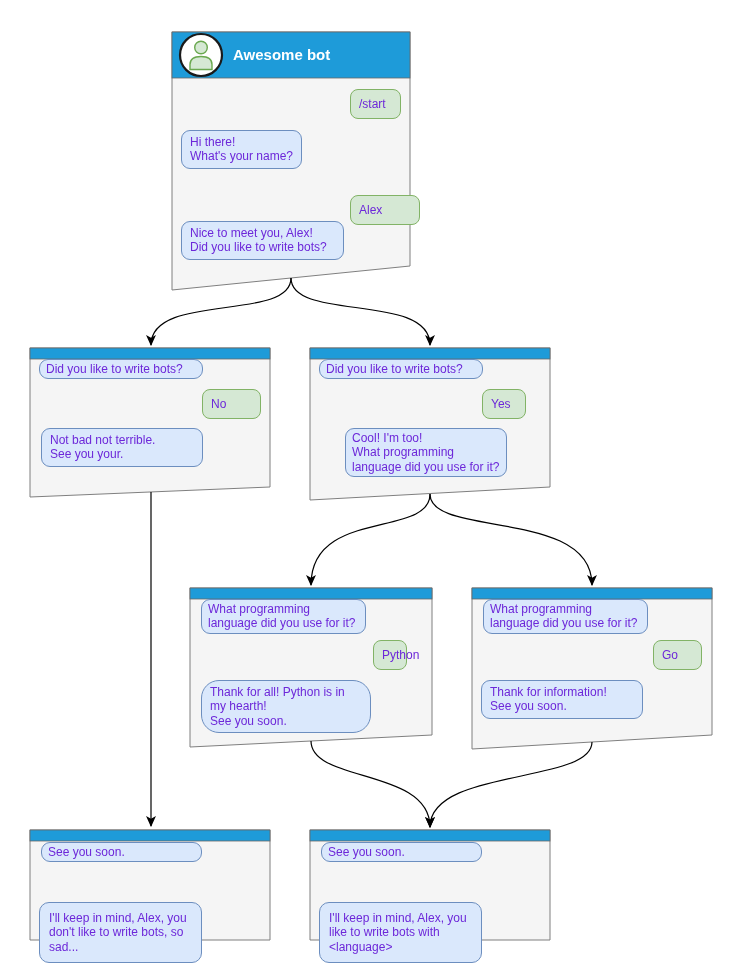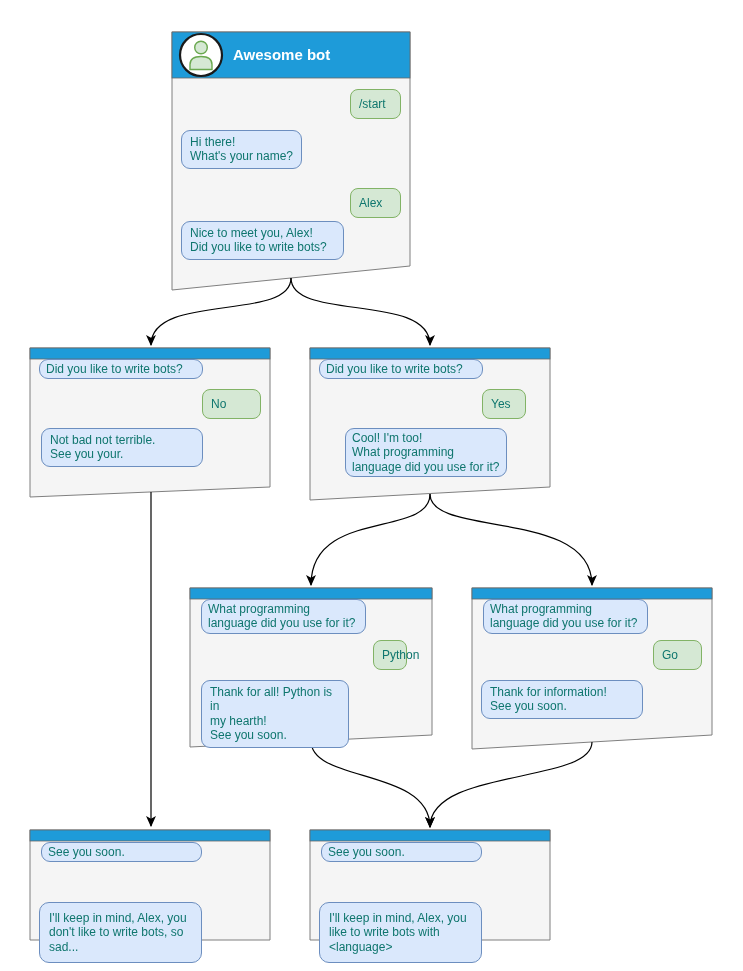--- a/index.html
+++ b/index.html
@@ -6,21 +6,21 @@
   .stage {
     position:relative; width:743px; height:971px; overflow:hidden;
     font-family:"Liberation Sans", sans-serif; background:#ffffff;
   }
   svg.layer { position:absolute; left:0; top:0; }
   .nodebody { fill:#f5f5f5; stroke:#7f7f7f; stroke-width:1; }
   .nodehead { fill:#1e9bd9; stroke:#666666; stroke-width:0.8; }
   .edge { fill:none; stroke:#000000; stroke-width:1.2; }
   .bubble {
     position:absolute; box-sizing:border-box;
-    font-size:12px; line-height:1.2; color:#0f766e;
+    font-size:12px; line-height:1.2; color:#6d28d9;
     white-space:pre-line; border-radius:9px; padding:4px 8px;
   }
   .bot  { background:#dae8fc; border:1px solid #6c8ebf; }
   .user { background:#d5e8d4; border:1px solid #82b366; padding:7px 3px 7px 8px; border-radius:8px; }
   .q    { padding:2px 6px; }
   .p8   { padding:8px 9px; border-radius:10px;margin-top:33px; }
   .node-title {
     position:absolute; left:233px; top:47px;
     color:#ffffff; font-weight:bold; font-size:15px; line-height:16px;
   }
@@ -84,21 +84,21 @@
     <path class="edge" d="M 151 492 L 151 826" marker-end="url(#arrow)"></path>
     <path class="edge" d="M 311 741 C 311 783, 430 768, 430 827" marker-end="url(#arrow)"></path>
     <path class="edge" d="M 592 742 C 592 784, 430 768, 430 827" marker-end="url(#arrow)"></path>
   </svg>
 
   <div>
     <div class="node-title">Awesome bot</div>
     <div class="bubble user" style="left:350px; top:89px;  width:51px;">/start</div>
     <div class="bubble bot" style="left:181px; top:130px; width:121px;">Hi there!
 What's your name?</div>
-    <div class="bubble user" style="left:350px; top:188px; width:51px;">Alex</div>
+    <div class="bubble user" style="left:350px; top:195px; width:70px;">Alex</div>
     <div class="bubble bot" style="left:181px; top:221px; width:163px;">Nice to meet you, Alex!
 Did you like to write bots?</div>
   </div>
 
   <div>
     <div class="bubble bot q" style="left:39px;  top:359px; width:164px;">Did you like to write bots?</div>
     <div class="bubble user" style="left:202px; top:389px; width:59px;">No</div>
     <div class="bubble bot" style="left:41px;  top:428px; width:162px;">Not bad not terrible.
 See you your.</div>
   </div>
@@ -108,21 +108,21 @@
     <div class="bubble user" style="left:482px; top:389px; width:44px;">Yes</div>
     <div class="bubble bot q" style="left:321px; top:428px; width:162px;margin-left:24px;">Cool! I'm too!
 What programming
 language did you use for it?</div>
   </div>
 
   <div>
     <div class="bubble bot q" style="left:201px; top:599px; width:165px;">What programming
 language did you use for it?</div>
     <div class="bubble user" style="left:373px; top:640px; width:34px;">Python</div>
-    <div class="bubble bot" style="left:201px; top:680px; width:148px;">Thank for all! Python is in
+    <div class="bubble bot" style="left:201px; top:680px; width:170px;border-radius:18px;">Thank for all! Python is in
 my hearth!
 See you soon.</div>
   </div>
 
   <div>
     <div class="bubble bot q" style="left:483px; top:599px; width:165px;">What programming
 language did you use for it?</div>
     <div class="bubble user" style="left:653px; top:640px; width:49px;">Go</div>
     <div class="bubble bot" style="left:481px; top:680px; width:162px;">Thank for information!
 See you soon.</div>

